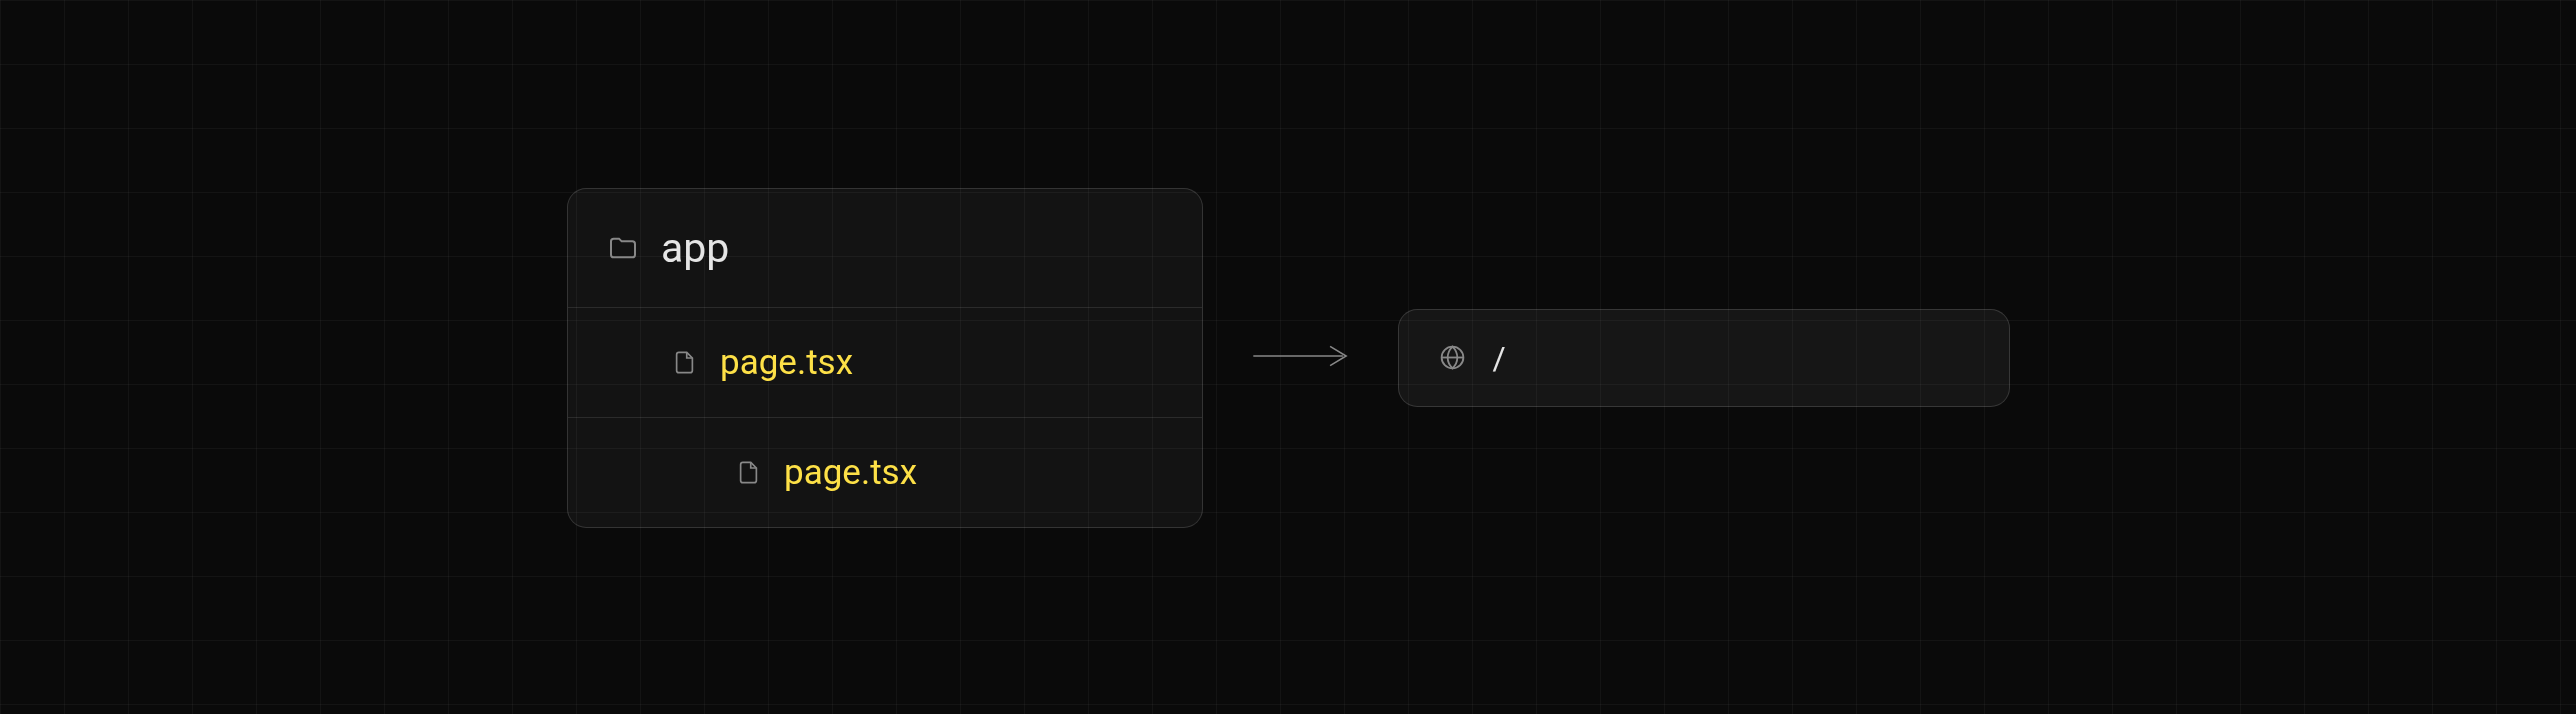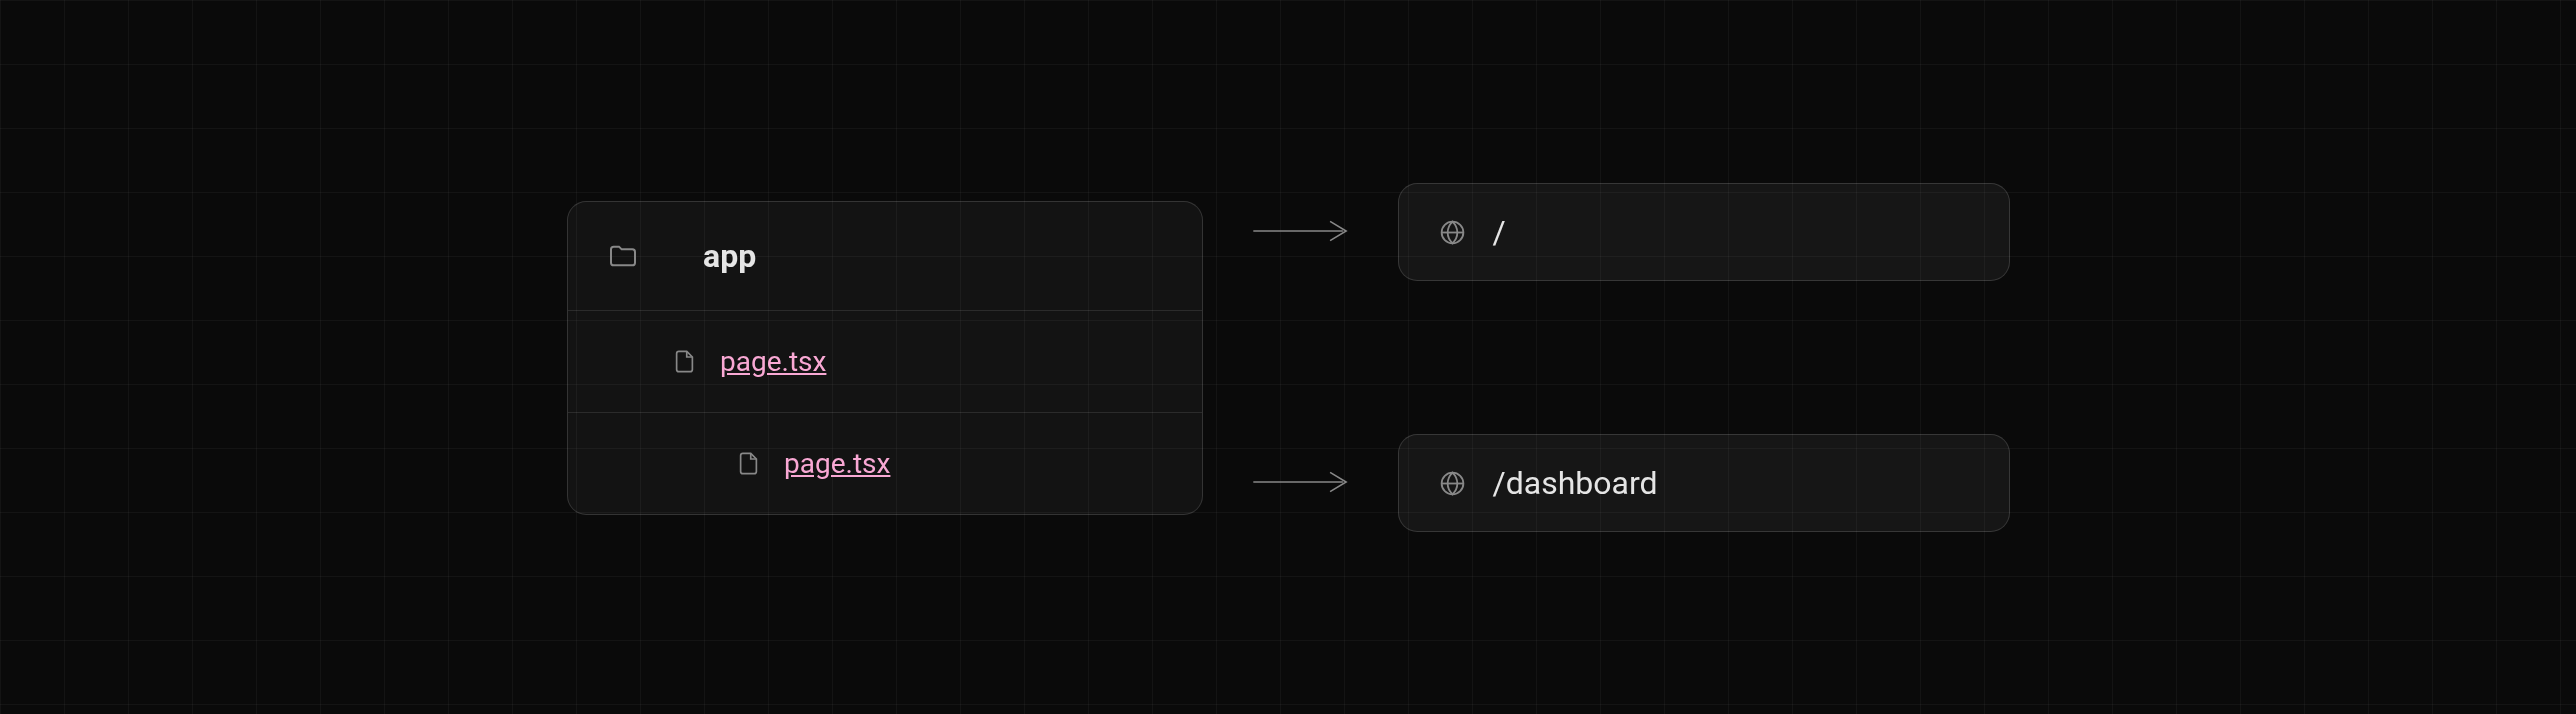--- a/index.html
+++ b/index.html
@@ -73,31 +73,29 @@
 
     .indent-1 {
       padding-left: 103px;
     }
 
     .indent-2 {
       padding-left: 167px;
     }
 
     .label {
-      font-size: 28px;
-      color: #f9a8d4;
+      font-size: 35px;
+      color: #fde047;
       font-weight: 400;
-      text-decoration: underline;
     }
 
     .header-label {
-      font-size: 32px;
+      font-size: 41px;
       color: #e5e5e5;
-      font-weight: 700;
-      margin-left: 42px;
+      font-weight: 400;
     }
 
     
     .icon {
       flex-shrink: 0;
       display: inline-flex;
       align-items: center;
       justify-content: center;
     }
 
@@ -217,35 +215,17 @@
             <svg viewBox="0 0 24 24">
                 <circle cx="12" cy="12" r="9"></circle>
                 <line x1="3" y1="12" x2="21" y2="12"></line>
                 <path d="M12 3c2.5 2.5 4 5.5 4 9s-1.5 6.5-4 9c-2.5-2.5-4-5.5-4-9s1.5-6.5 4-9z"></path>
               </svg>
           </span>
           <span class="url-text">/</span>
         </div>
       </div>
 
-      <div class="mapping-row">
-        <span class="arrow">
-          <svg viewBox="0 0 130 40">
-              <line x1="6" y1="20" x2="118" y2="20"></line>
-              <polyline points="102,8 122,20 102,32"></polyline>
-            </svg>
-        </span>
-        <div class="url-pill">
-          <span class="icon globe-icon">
-            <svg viewBox="0 0 24 24">
-                <circle cx="12" cy="12" r="9"></circle>
-                <line x1="3" y1="12" x2="21" y2="12"></line>
-                <path d="M12 3c2.5 2.5 4 5.5 4 9s-1.5 6.5-4 9c-2.5-2.5-4-5.5-4-9s1.5-6.5 4-9z"></path>
-              </svg>
-          </span>
-          <span class="url-text">/dashboard</span>
-        </div>
-      </div>
 
     </div>
   </div>
 </div>
 
 
 </body></html>

